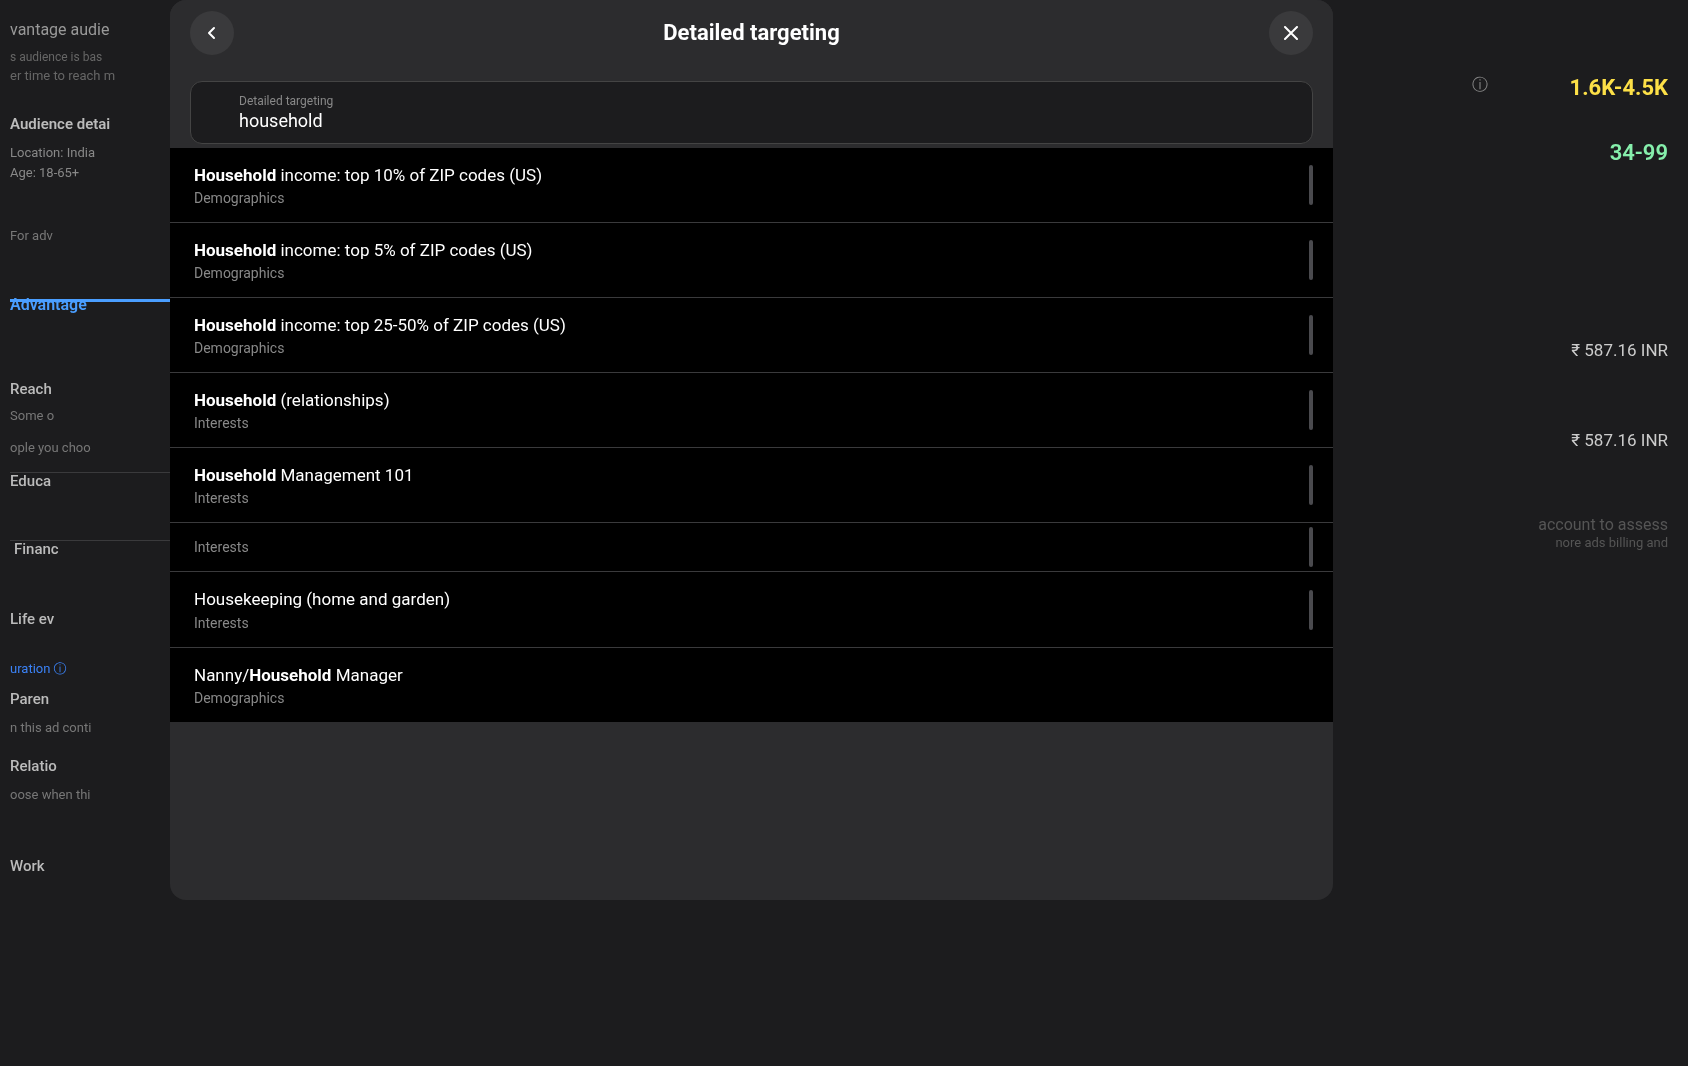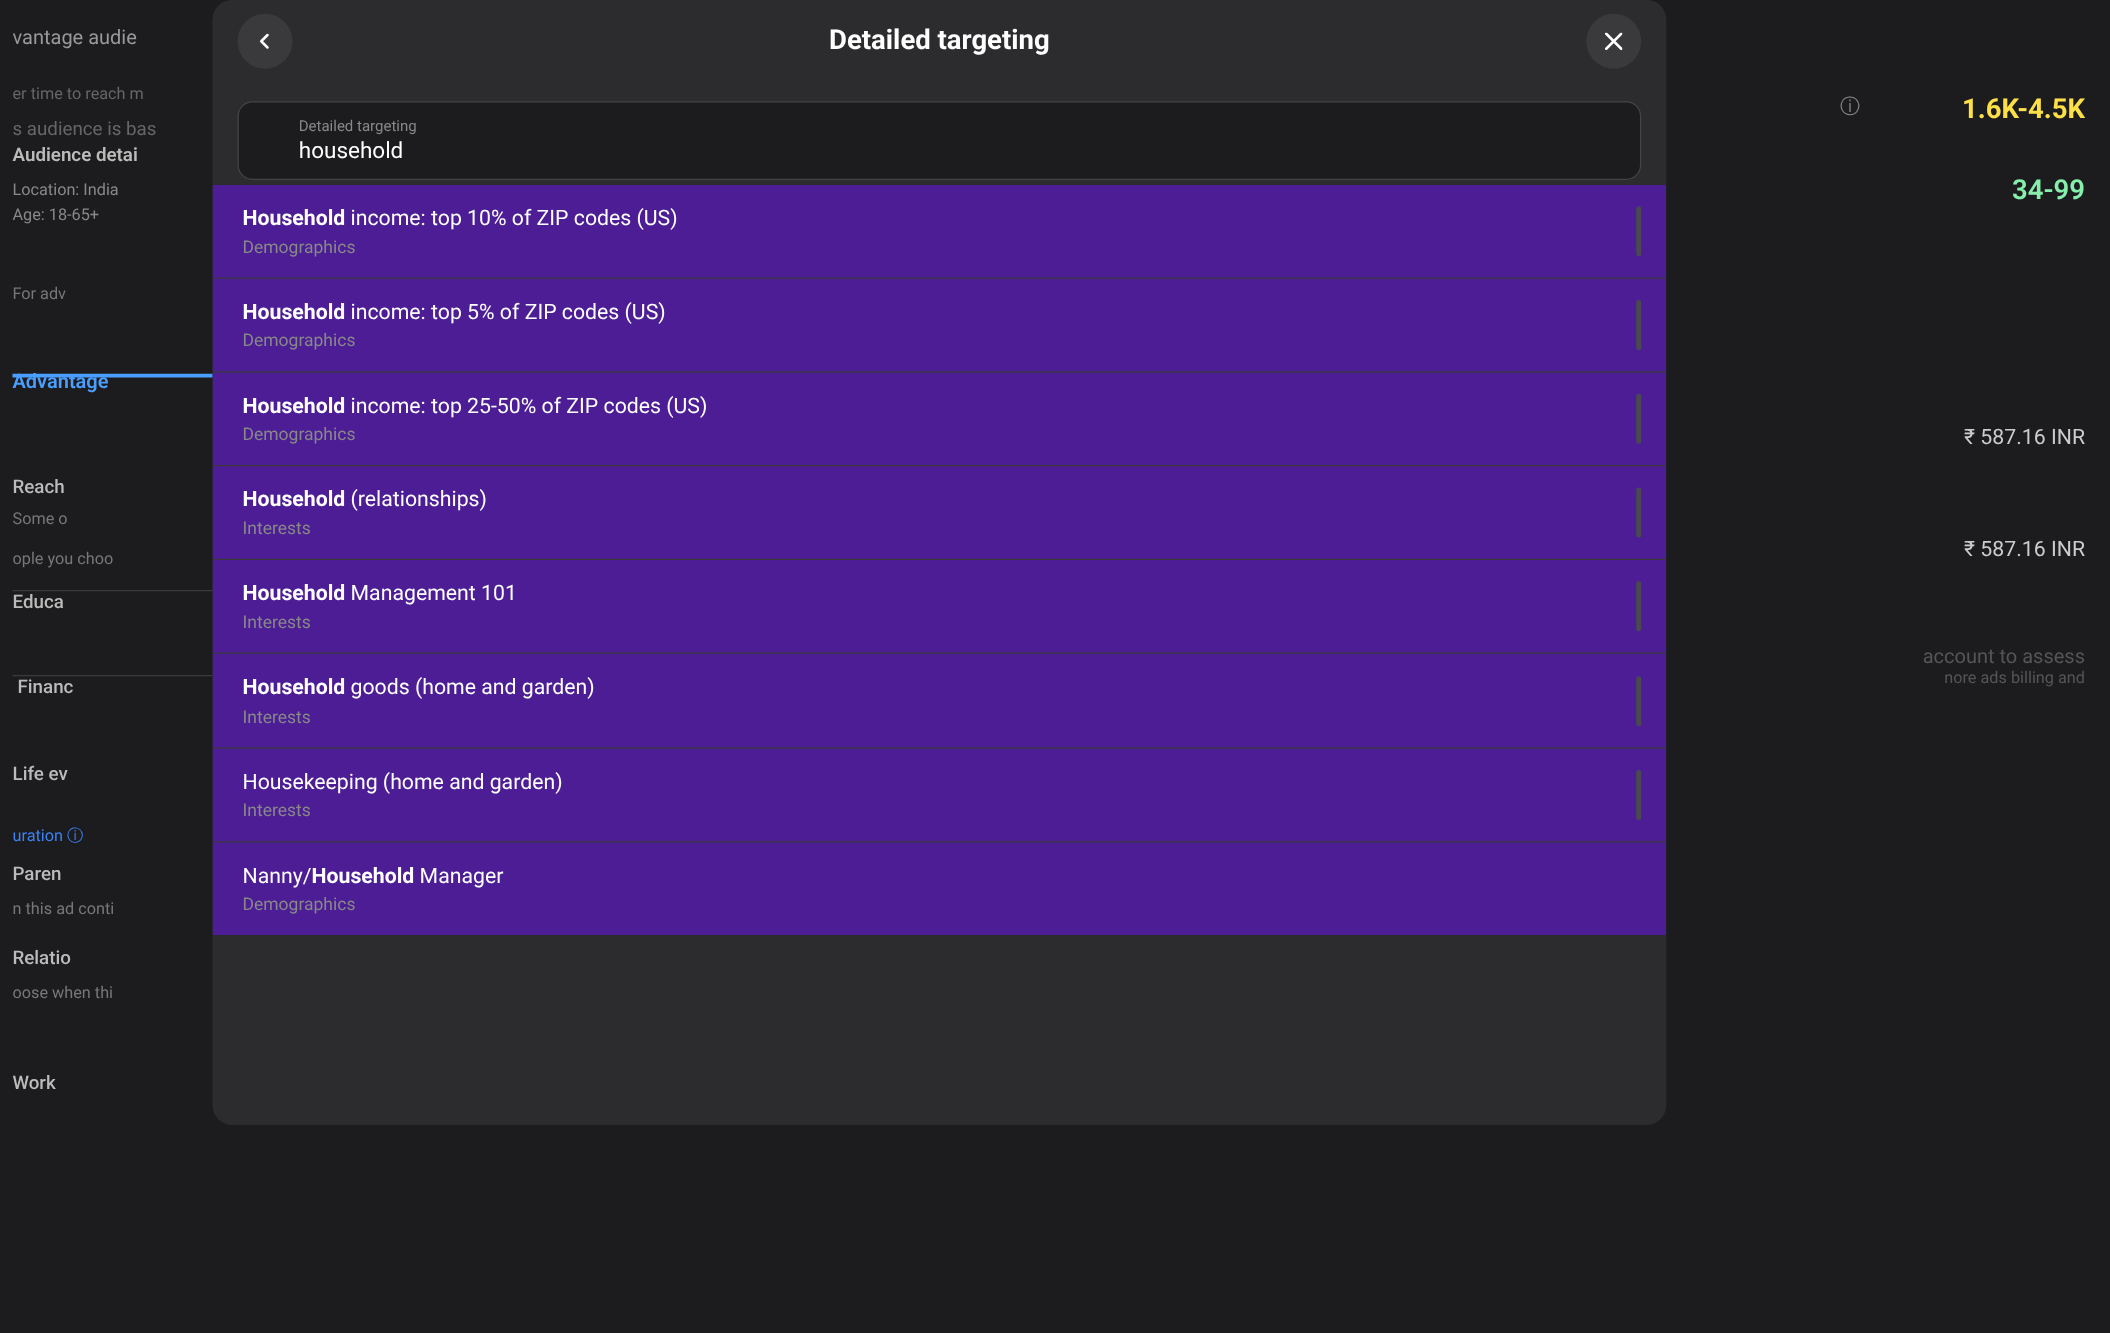--- a/index.html
+++ b/index.html
@@ -122,21 +122,21 @@
     }
 
     .search-value {
       font-size: 18px;
       color: #fff;
       font-weight: 400;
     }
 
     
     .results-list {
-      background: #4c1d95;
+      background: #000000;
       margin-top: 4px;
       overflow-y: auto;
     }
 
     .result-item {
       padding: 16px 24px;
       border-bottom: 1px solid #3a3a3c;
       cursor: pointer;
       position: relative;
     }
@@ -174,21 +174,21 @@
       color: #555;
       font-size: 14px;
     }
   </style>
 </head>
 <body>
 
 <div class="background-panel"></div>
 
 <div class="bg-info-text" style="top:20px; left:10px; color:#999; font-size:16px;">vantage audie</div>
-<div class="bg-info-text" style="top:50px; left:10px; color:#666; font-size:15px;margin-top:44px;">s audience is bas</div>
+<div class="bg-info-text" style="top:50px; left:10px; color:#666; font-size:12px;">s audience is bas</div>
 <div class="bg-info-text" style="top:68px; left:10px; color:#666; font-size:13px;">er time to reach m</div>
 
 <div class="bg-info-text" style="top:115px; left:10px; color:#bbb; font-size:15px; font-weight:600;">Audience detai</div>
 <div class="bg-info-text" style="top:145px; left:10px; color:#888; font-size:13px;">Location: India</div>
 <div class="bg-info-text" style="top:165px; left:10px; color:#888; font-size:13px;">Age: 18-65+</div>
 
 <div class="bg-info-text" style="top:228px; left:10px; color:#777; font-size:13px;">For adv</div>
 
 <div class="bg-info-text" style="top:295px; left:10px; color:#4a9eff; font-size:16px; font-weight:600;">Advantage</div>
 <div class="bg-info-text" style="top:295px; left:10px; width:250px; border-bottom:3px solid #4a9eff; padding-bottom:4px;"></div>
@@ -294,23 +294,20 @@
 
     <div class="result-item">
       <div class="result-item-title">
         <strong>Household</strong> Management 101
       </div>
       <div class="result-item-subtitle">Interests</div>
       <div class="result-item-divider"></div>
     </div>
 
     <div class="result-item">
-      <div class="result-item-title">
-        <strong>Household</strong> goods (home and garden)
-      </div>
       <div class="result-item-subtitle">Interests</div>
       <div class="result-item-divider"></div>
     </div>
 
     <div class="result-item">
       <div class="result-item-title">
         Housekeeping (home and garden)
       </div>
       <div class="result-item-subtitle">Interests</div>
       <div class="result-item-divider"></div>

